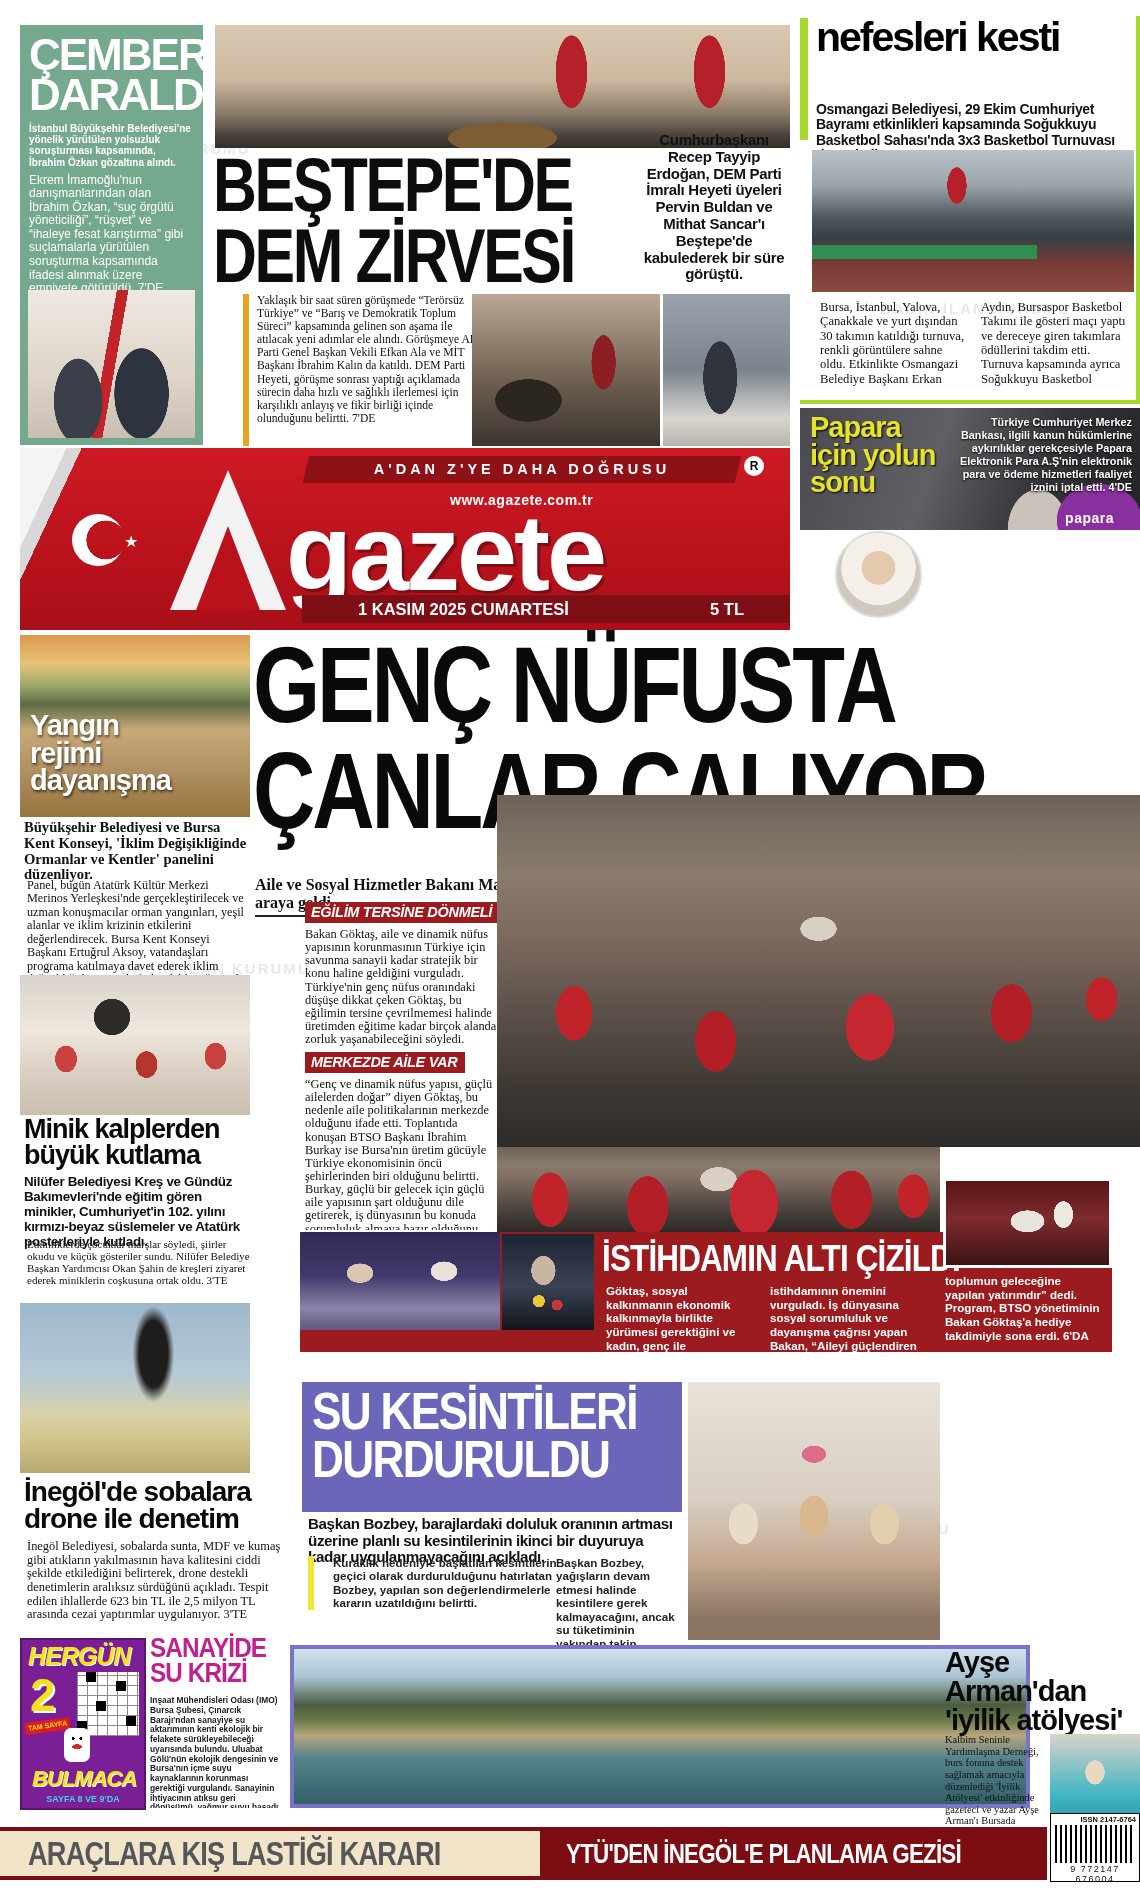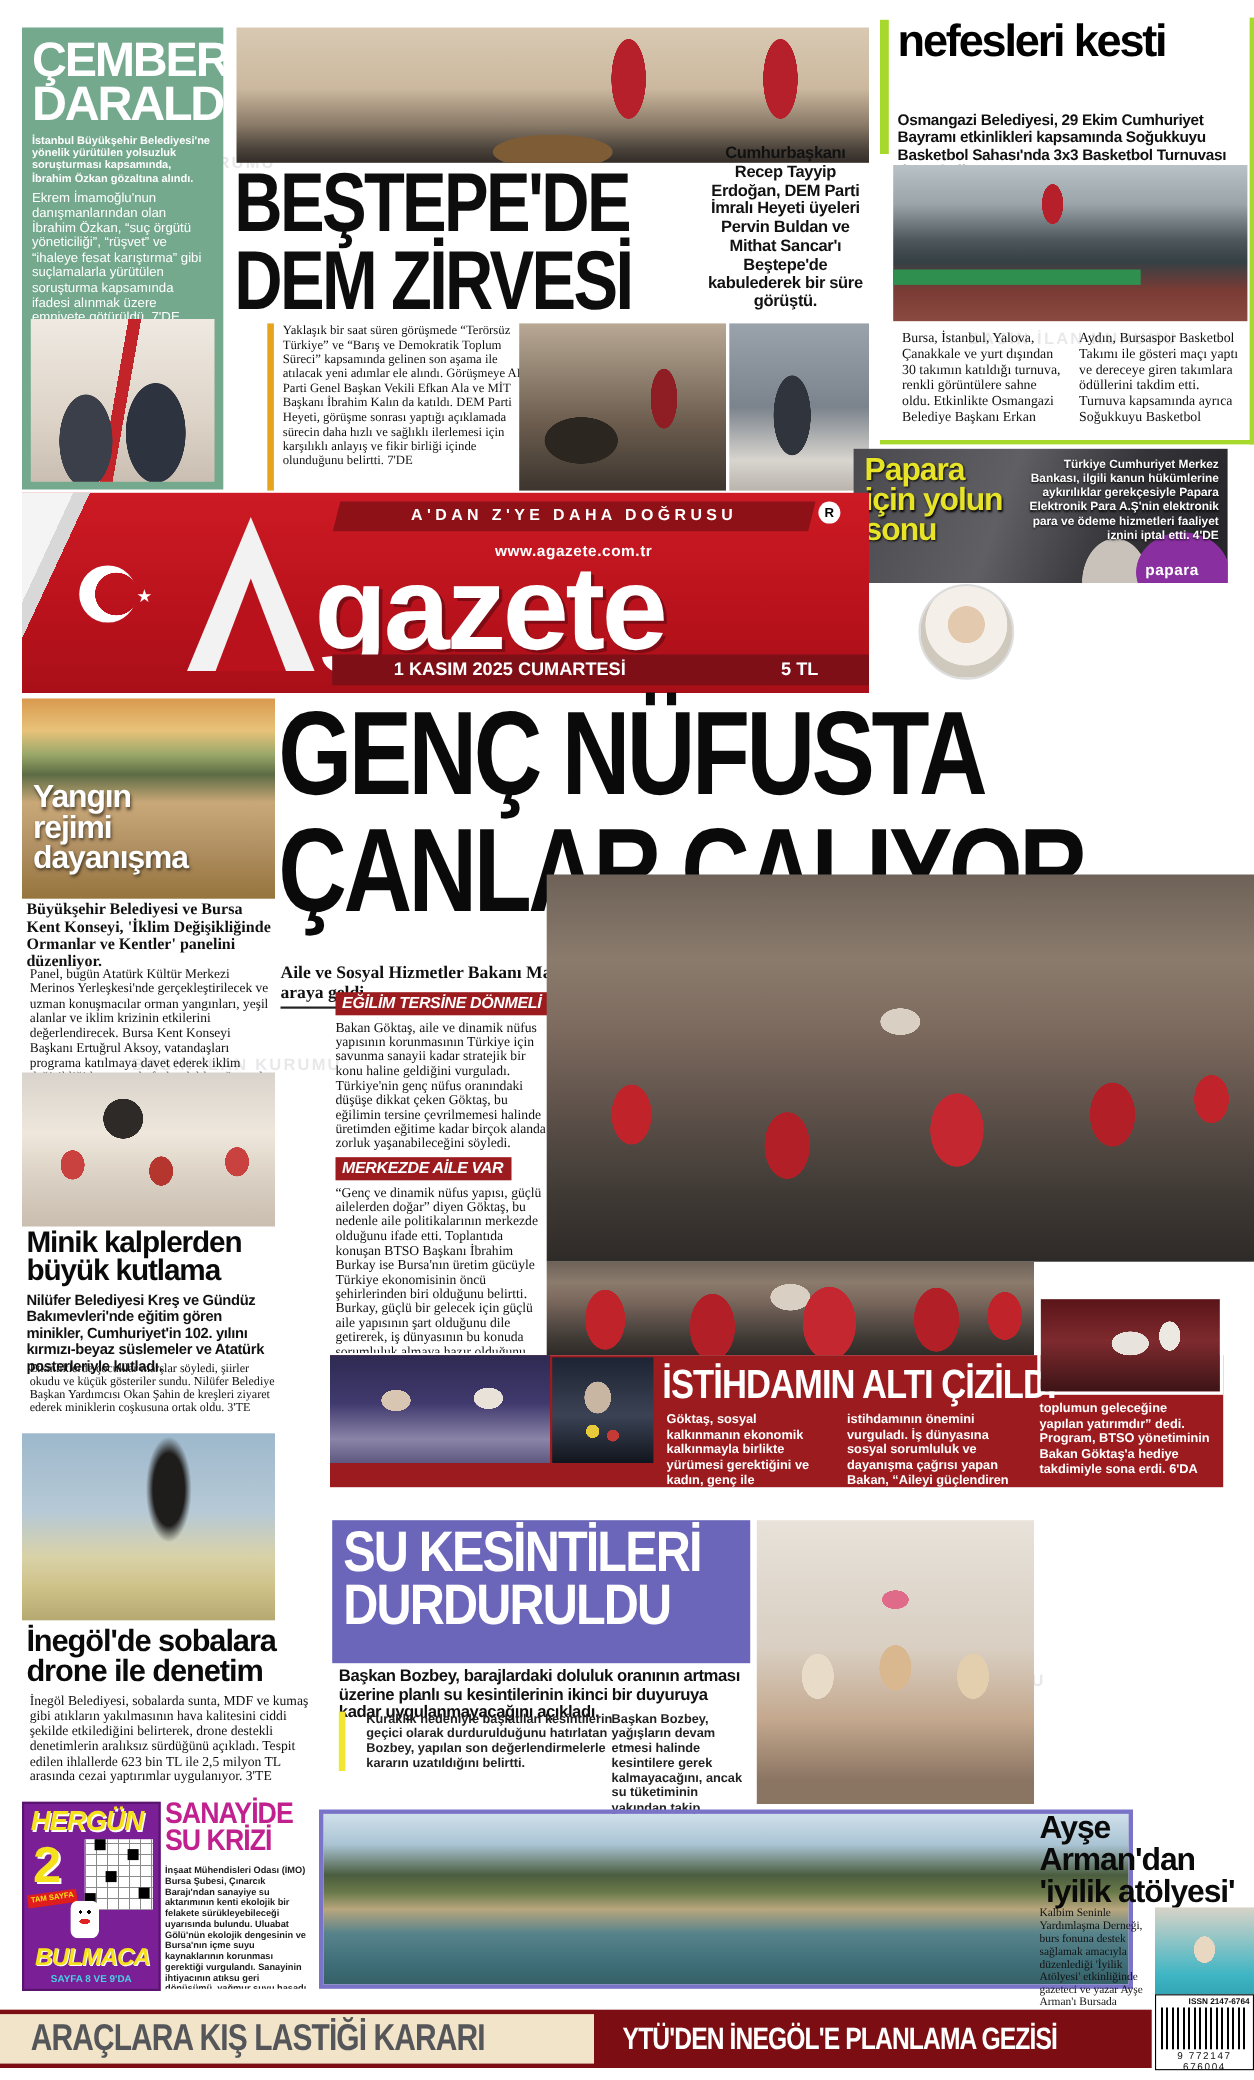--- a/index.html
+++ b/index.html
@@ -47,21 +47,21 @@
   .bktbar{left:800px;top:18px;width:8px;height:122px;background:#a6d92c;}
   .bkttitle{left:816px;top:18px;font-size:41px;line-height:.95;letter-spacing:-2px;font-weight:bold;color:#000;}
   .bktlead{left:816px;top:102px;width:318px;font-weight:bold;font-size:14px;line-height:1.1;letter-spacing:-.3px;}
   .ph-court{left:812px;top:150px;width:322px;height:142px;
      background:radial-gradient(16px 30px at 45% 25%,#b5202a 0 60%,transparent 61%),
      linear-gradient(#2f8f4f,#2f8f4f) 0 74%/70% 14px no-repeat,
      linear-gradient(180deg,#b9c2c6 0%,#9aa4a9 25%,#4e575b 48%,#354044 62%,#7a3b35 80%,#8a4a40 100%);}
   .bktbody{left:820px;top:300px;width:310px;height:95px;column-count:2;column-gap:12px;
      font-size:12.6px;line-height:1.14;}
   
-  .papara{left:776px;top:408px;width:340px;height:122px;overflow:hidden;
+  .papara{left:800px;top:408px;width:340px;height:122px;overflow:hidden;
      background:radial-gradient(70px 60px at 88% 92%,#8a2fa0 0 60%,transparent 61%),
      radial-gradient(60px 80px at 70% 100%,#c9c2bb 0 50%,transparent 51%),
      linear-gradient(110deg,#4a4a4e 0%,#5f5f64 40%,#333338 70%,#242428);}
   .paparatitle{left:10px;top:6px;color:#e7e428;font-weight:bold;font-size:29px;line-height:.95;
      letter-spacing:-1px;text-shadow:1px 1px 2px #000;}
   .paparanote{right:8px;top:8px;width:182px;text-align:right;color:#fff;font-weight:bold;
      font-size:10.8px;line-height:1.2;text-shadow:0 1px 2px #000;}
   .paparabrand{right:26px;bottom:4px;color:#fff;font-weight:bold;font-size:14px;letter-spacing:.5px;}
   
   .masthead{left:20px;top:448px;width:770px;height:182px;

